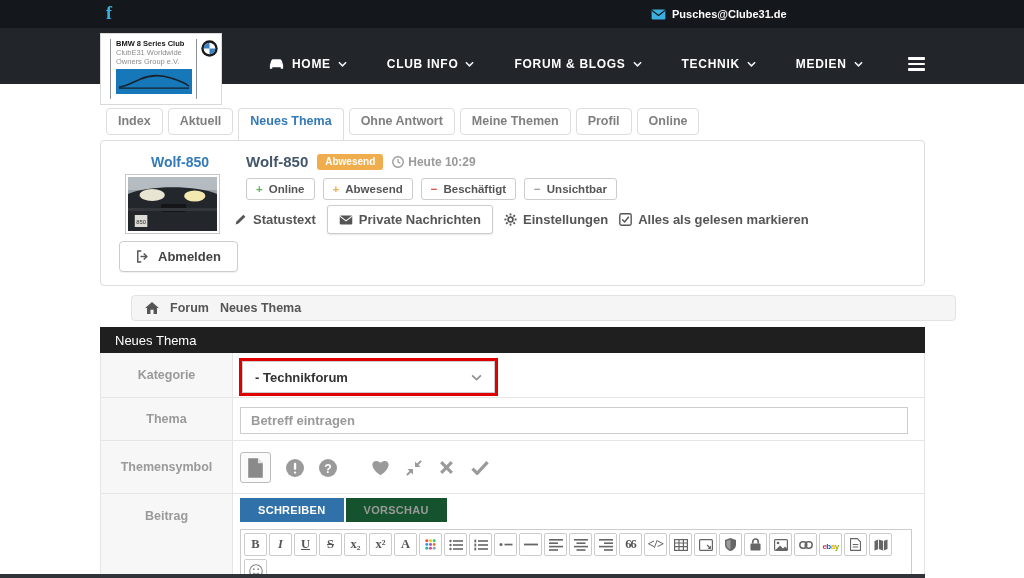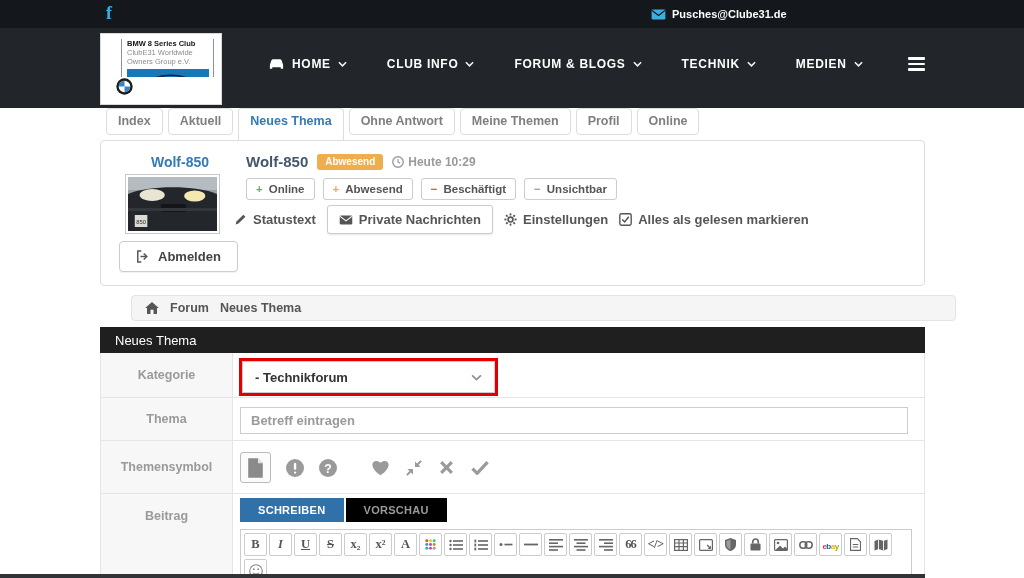--- a/index.html
+++ b/index.html
@@ -8,31 +8,31 @@
         font-family:"Liberation Sans","DejaVu Sans",sans-serif;}
   
   .topbar{position:absolute;top:0;left:0;width:1024px;height:28px;background:#14171b;}
   .fb{position:absolute;left:106px;top:3px;color:#3bafe0;font-family:"Liberation Serif",serif;
       font-weight:bold;font-size:18px;cursor:pointer;}
   .tb-item{position:absolute;top:0;height:28px;display:flex;align-items:center;gap:6px;
            color:#fff;font-size:11px;font-weight:bold;cursor:pointer;}
   .tb-item .ic{color:#3bafe0;display:flex;}
   .tb-phone{left:538px;} .tb-mail{left:651px;}
   
-  .navbar{position:absolute;top:28px;left:0;width:1024px;height:80px;background:#22262b;}
+  .navbar{position:absolute;top:28px;left:0;width:1024px;height:56px;background:#22262b;}
   .main-nav{position:absolute;left:248px;top:0;height:72px;display:flex;align-items:center;}
   .nav-item{display:flex;align-items:center;gap:7px;padding:0 20px;color:#fff;font-weight:bold;
             font-size:12px;letter-spacing:.7px;cursor:pointer;white-space:nowrap;}
   .nav-item .ic{display:flex;color:#fff;}
   .chev{display:flex;opacity:.95;}
   .hamburger{position:absolute;left:908px;top:29px;width:17px;cursor:pointer;}
   .hamburger i{display:block;height:2.5px;background:#fff;margin:0 0 3px 0;border-radius:1px;}
   
   .logo{position:absolute;left:100px;top:33px;width:122px;height:72px;background:#fff;
-        border:1px solid #d9d9d9;display:flex;padding:5px 3px 5px 15px;z-index:6;cursor:pointer;flex-direction:column;}
+        border:1px solid #d9d9d9;display:flex;padding:5px 3px 5px 4px;z-index:6;cursor:pointer;}
   .logo-mid{flex:1;border-left:1px solid #8d9297;border-right:1px solid #8d9297;margin-left:5px;
             margin-right:4px;padding:0 4px 0 5px;display:flex;flex-direction:column;overflow:hidden;}
   .logo .l1{font-size:7.5px;font-weight:bold;color:#141414;white-space:nowrap;line-height:9px;}
   .logo .l2{font-size:7.5px;color:#8c8c8c;white-space:nowrap;line-height:9px;}
   .logo-blue{margin-top:3px;height:25px;background:#1778b9;}
   .logo-blue svg{width:100%;height:100%;display:block;}
   .roundel{width:17px;padding-top:1px;}
   
   .tabsrow{position:absolute;left:106px;top:108px;display:flex;gap:5px;align-items:flex-start;}
   .tab{border:1px solid #ddd;border-radius:4px;background:#fff;padding:6px 11px;font-size:12.5px;
@@ -88,21 +88,21 @@
   .thema-input::placeholder{color:#9a9a9a;opacity:1;}
   .symrow{display:flex;align-items:center;gap:14px;padding:7px 0 7px 1px;}
   .symsel{width:31px;height:31px;border:1px solid #bbb;border-radius:3px;background:#fbfbfb;display:flex;
           align-items:center;justify-content:center;color:#8a8a8a;cursor:pointer;}
   .symico{color:#9a9a9a;width:19px;height:19px;display:flex;align-items:center;justify-content:center;cursor:pointer;}
   .symico.gap{margin-left:20px;}
   .symico svg,.symsel svg{display:block;}
   .edtabs{display:flex;gap:2px;margin:1px 0 0 1px;}
   .edtab{font-size:11px;font-weight:bold;padding:6px 18px;letter-spacing:.3px;cursor:pointer;}
   .edtab.on{background:#3071a9;color:#fff;}
-  .edtab.off{background:#000000;color:#9a9a9a;}
+  .edtab.off{background:#14532d;color:#9a9a9a;}
   .edbox{margin:7px 0 0 1px;border:1px solid #ccc;width:672px;height:90px;padding:3px;}
   .toolbar{display:flex;gap:2px;}
   .tbtn{width:23px;height:23px;border:1px solid #ccc;border-radius:2px;background:#fff;display:flex;
         align-items:center;justify-content:center;font-size:10.5px;font-weight:bold;color:#555;
         cursor:pointer;overflow:hidden;}
   .tbtn .ic{display:flex;color:#666;}
   .tbtn.lit{font-family:"Liberation Serif","DejaVu Serif",serif;font-size:12.5px;}
   .tb-italic{font-style:italic;} .tb-underline{text-decoration:underline;} .tb-strike{text-decoration:line-through;}
   .tb-subscript,.tb-superscript{font-size:10px;}
   .tb-quote{font-family:"Liberation Serif",serif;letter-spacing:-1px;font-size:12px;}

